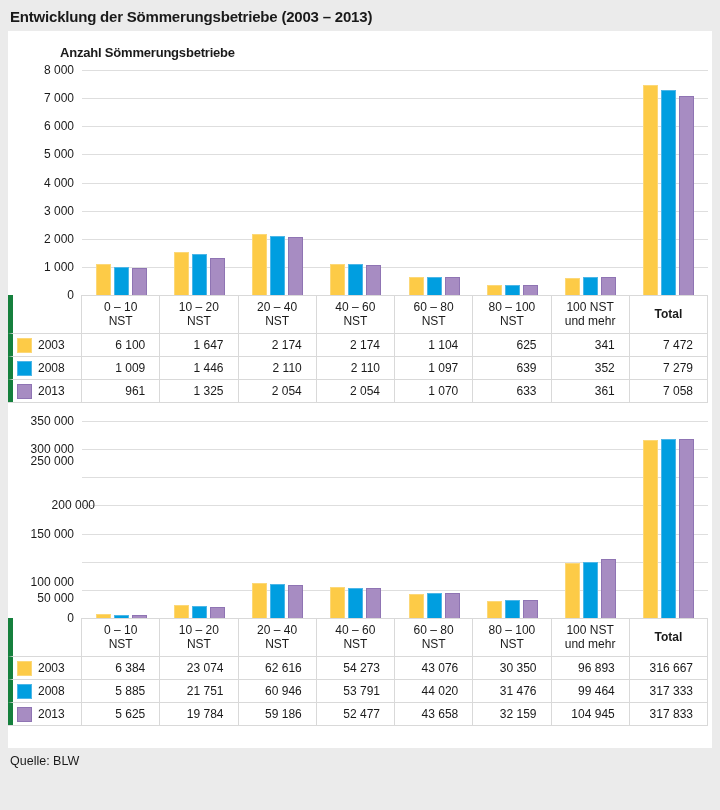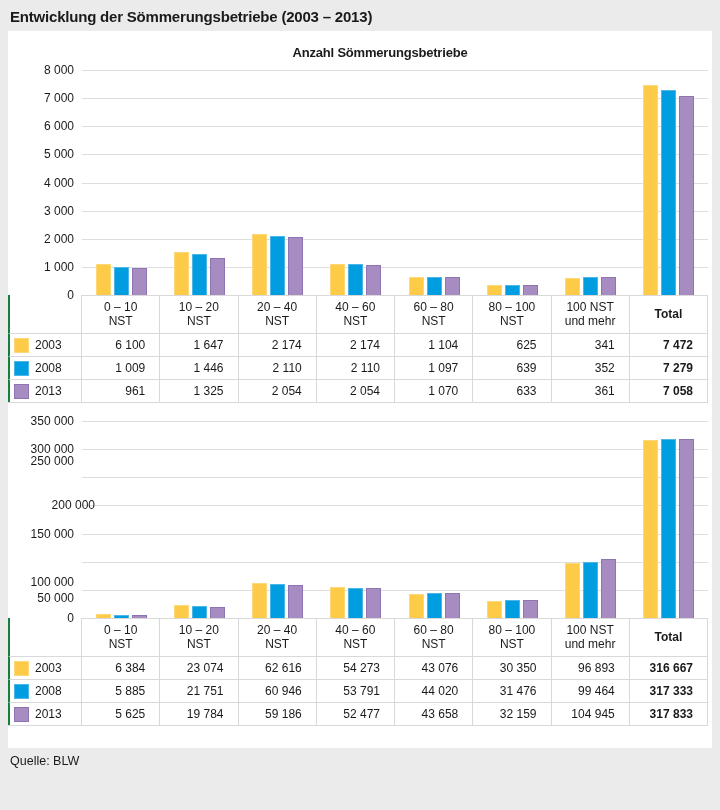--- a/index.html
+++ b/index.html
@@ -8,51 +8,51 @@
     width: 720px; height: 810px; overflow: hidden;
     background: #EBEBEB;
     font-family: "Liberation Sans", sans-serif;
     color: #1a1a1a;
     -webkit-font-smoothing: antialiased;
   }
   header { padding: 8px 10px 6px; }
   h1 { margin: 0; font-size: 15px; font-weight: bold; letter-spacing: -0.2px; }
   .panel { margin: 0 8px; background: #ffffff; padding: 6px 0 22px; }
   .chart-block.second { margin-top: 18px; }
-  .chart-title { margin: 8px 0 10px; font-size: 13px; font-weight: bold; text-align: center; letter-spacing: -0.2px; padding-left: 40px; }
+  .chart-title { margin: 8px 12px 10px; font-size: 13px; font-weight: bold; letter-spacing: -0.2px; padding-left: 40px; }
   .chart { position: relative; margin-right: 4px; }
   .chart.h1 { height: 225px; }
   .chart.h2 { height: 197px; }
   .plot { position: absolute; left: 74px; right: 0; top: 0; bottom: 0; }
   .gridline { position: absolute; left: 0; right: 0; height: 1px; background: #DEDEDE; }
   .ylab {
     position: absolute; left: 0; width: 66px; text-align: right;
     font-size: 12px; line-height: 12px; transform: translateY(-50%);
     white-space: nowrap;
   }
   .cols { position: absolute; left: 0; right: 0; top: 0; bottom: 0; display: flex; }
   .col { flex: 1 1 0; display: flex; align-items: flex-end; justify-content: center; gap: 3px; }
   .bar { width: 15px; border-style: solid; border-width: 1px 1px 0 1px; }
   .dtable {
     display: grid; grid-template-columns: 74px repeat(8, 1fr);
     margin-right: 4px; background: #fff; font-size: 12px;
     border-bottom: 1px solid #D9D9D9;
   }
   .cell { border-right: 1px solid #D9D9D9; }
-  .cell.first-col { border-left: 2px solid #15803d; }
+  .cell.first-col { border-left: 5px solid #15803d; }
   .th {
     height: 38px; border-top: 1px solid #D9D9D9;
     display: flex; flex-direction: column; align-items: center; justify-content: center;
     line-height: 1.12; text-align: center;
   }
   .th.corner { border-top: none; }
   .th.total-h { font-weight: bold; }
   .td { height: 23px; border-top: 1px solid #D9D9D9; line-height: 22px; }
   .td.num { text-align: right; padding-right: 14px; }
-  .td.total { font-weight: bold; }
+  .td.total { font-weight: normal; }
   .td.legend { display: flex; align-items: center; gap: 6px; padding-left: 4px; }
   .swatch { width: 15px; height: 15px; border-style: solid; border-width: 1px; flex: 0 0 auto; }
   footer { padding: 6px 10px 0; }
   .source { font-size: 12.5px; }
 </style>
 </head>
 <body>
 
 <header>
   <h1>Entwicklung der Sömmerungsbetriebe (2003 – 2013)</h1>

